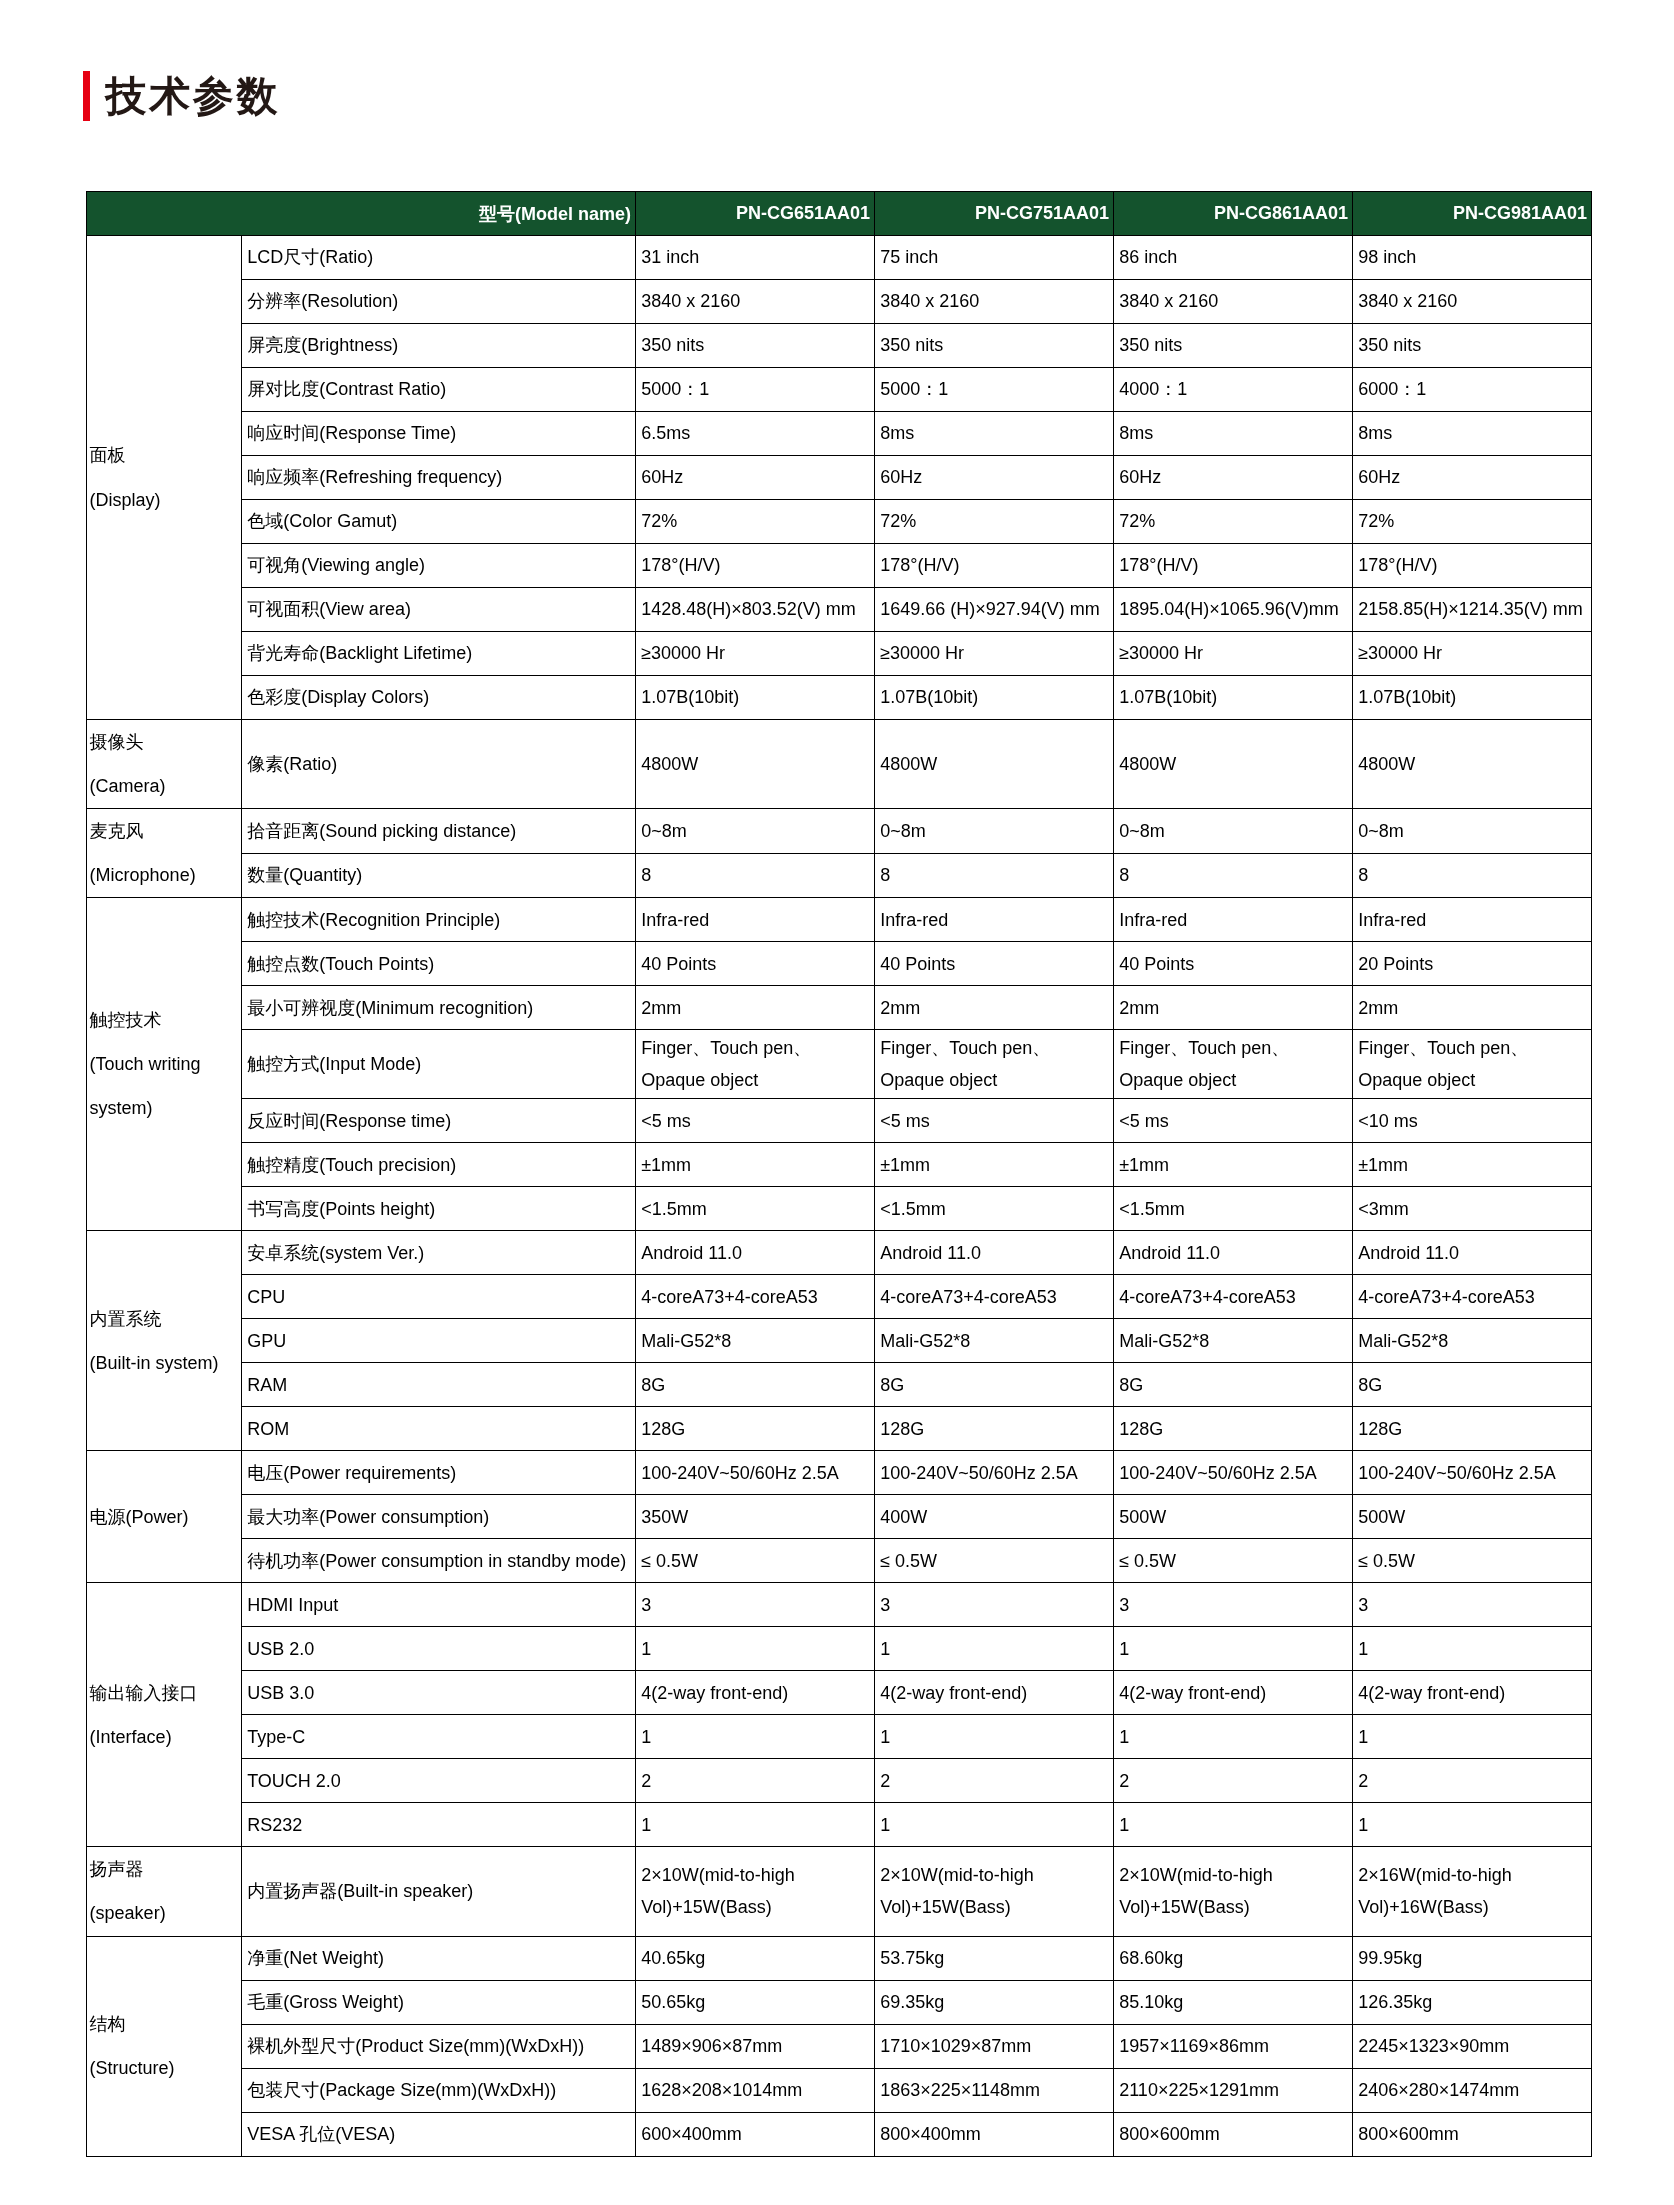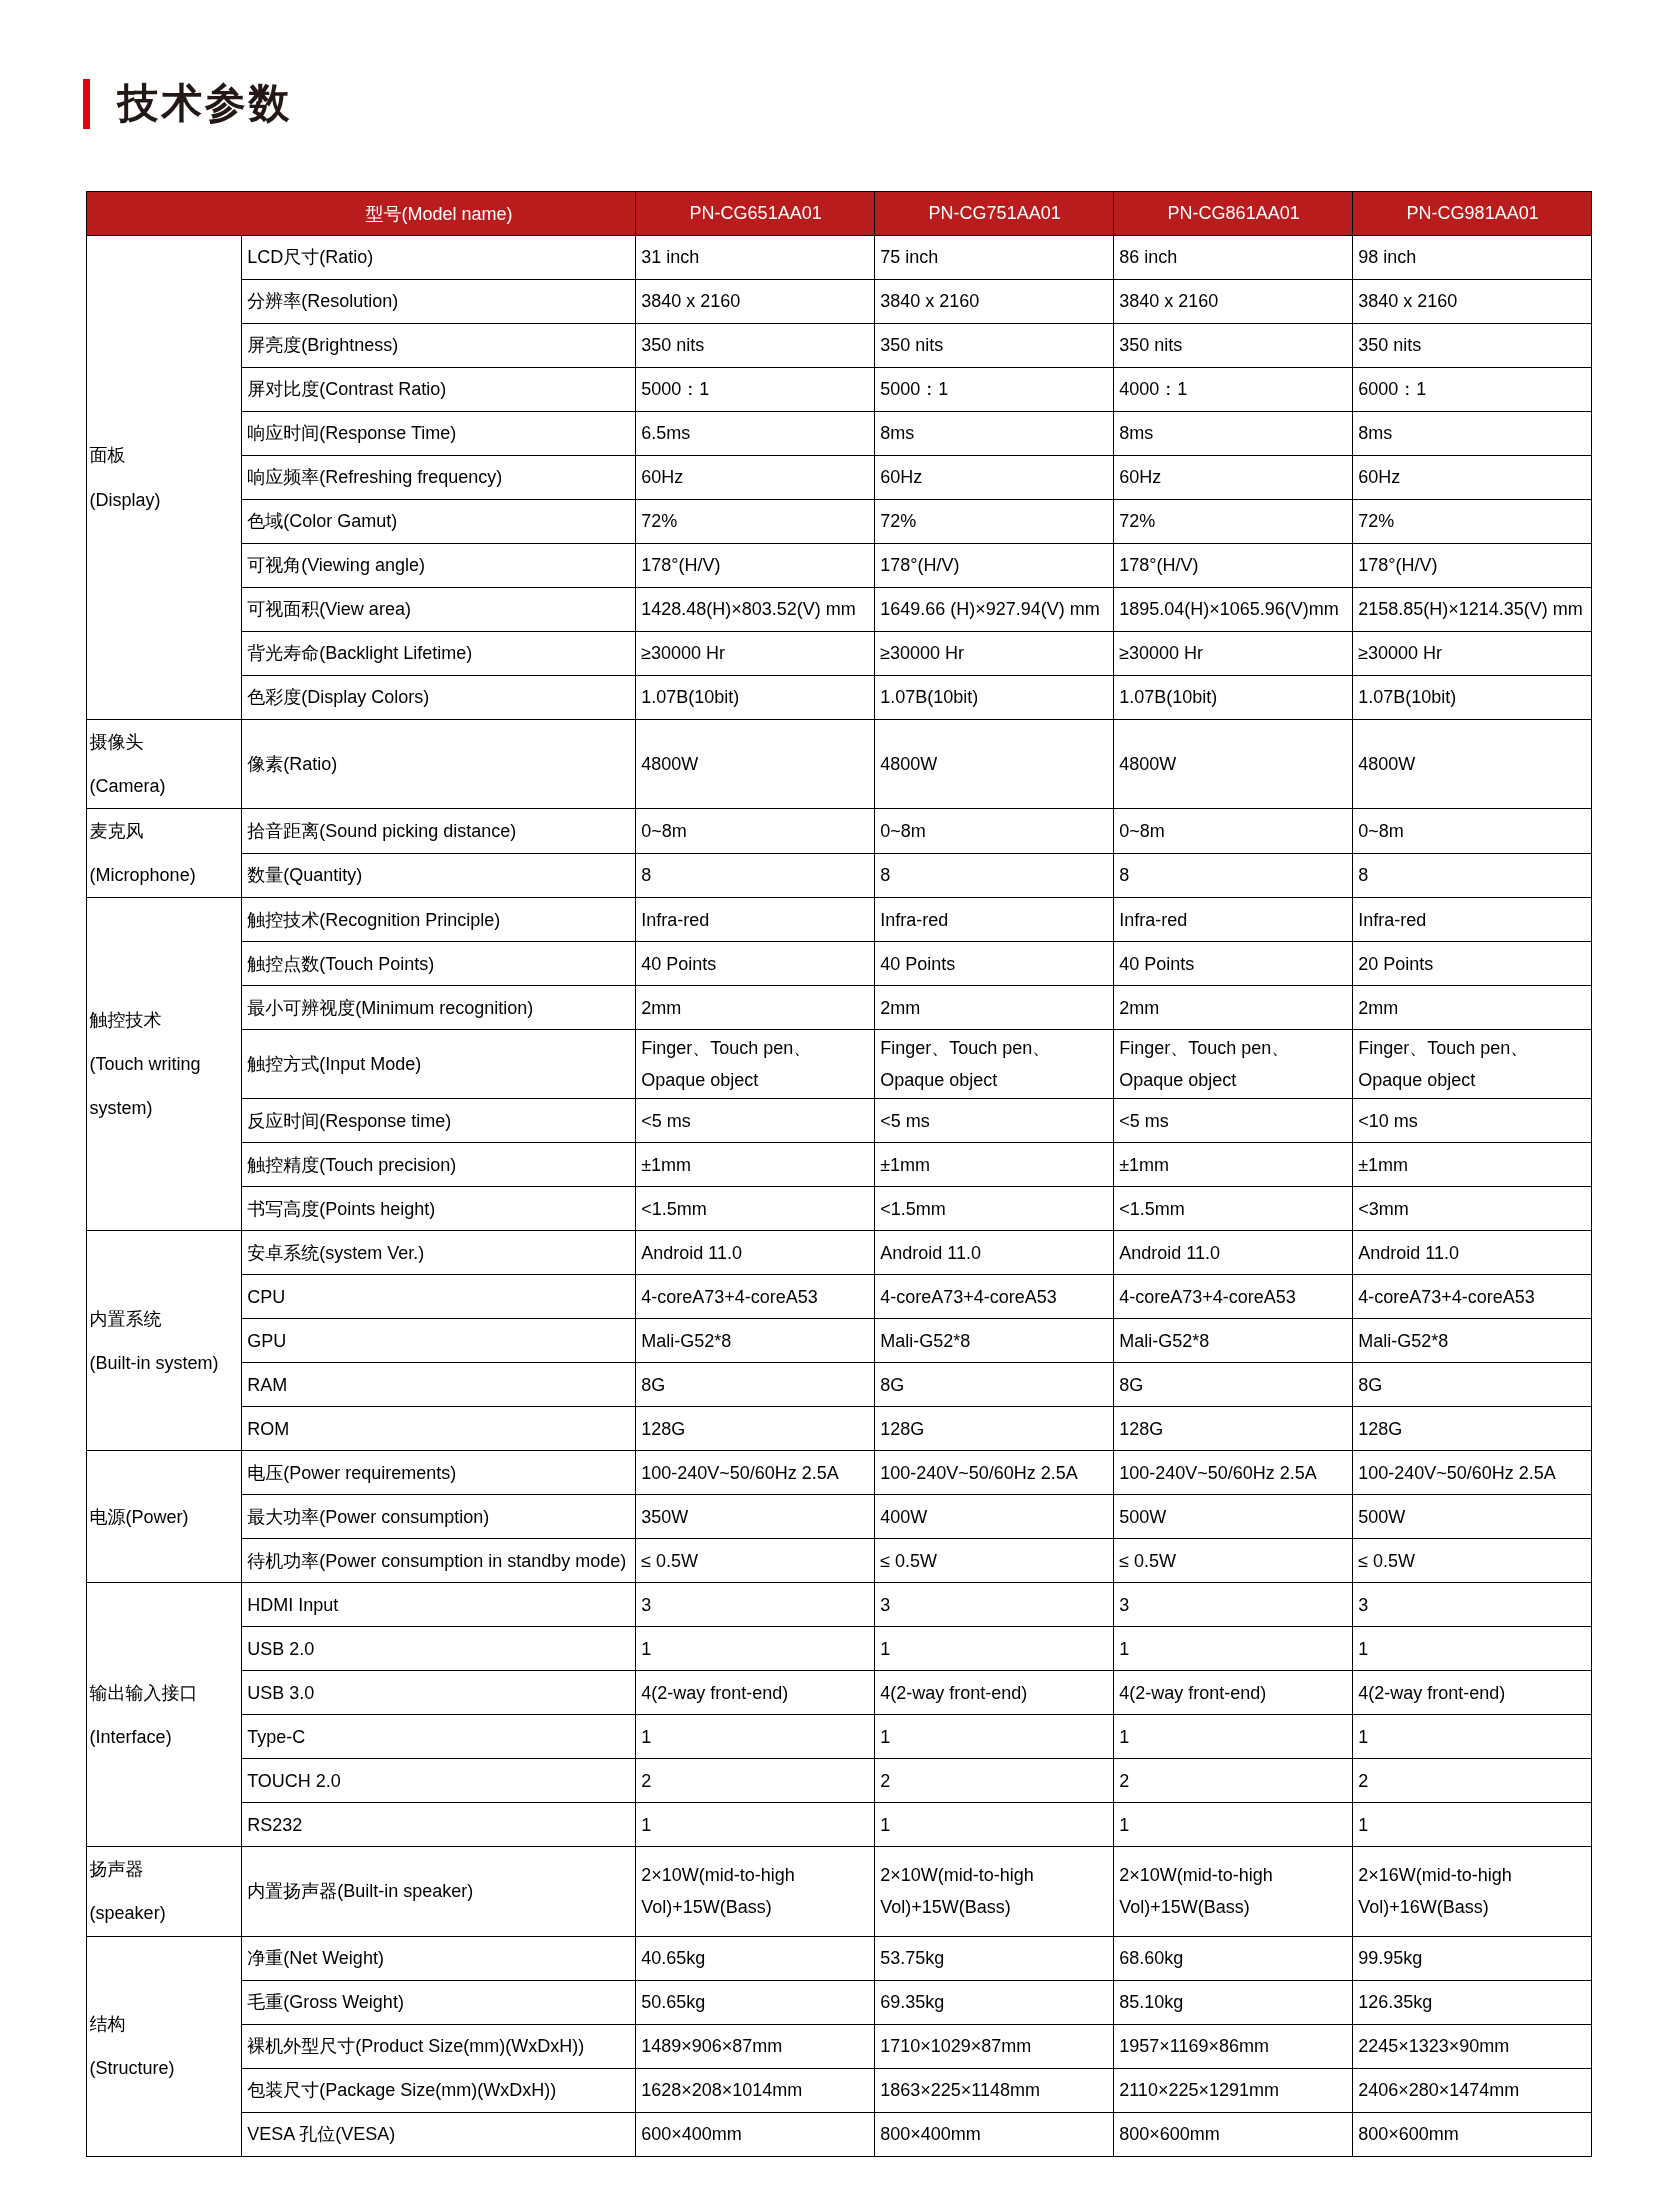--- a/index.html
+++ b/index.html
@@ -21,21 +21,21 @@
     align-items: center;
   }
   .accent-bar {
     width: 7.1px;
     height: 50px;
     background: #e60012;
     margin-right: 15.5px;
     flex: 0 0 auto;
   }
   .page-title {
-    margin: 12px;
+    margin: 0;
     font-size: 41px;
     font-weight: 600;
     letter-spacing: 2.6px;
     color: #231815;
     line-height: 1;
   }
 
   
   .spec-table {
     position: absolute;
@@ -48,24 +48,24 @@
     font-size: 18px;
   }
   .spec-table th, .spec-table td {
     border-style: solid;
     border-color: #000;
     border-width: 1.9px 1.3px;
     vertical-align: middle;
     overflow: hidden;
   }
   .spec-table thead th {
-    background: #b91c1c;
+    background: #14532d;
     color: #ffffff;
-    font-weight: 400;
-    text-align: center;
+    font-weight: 700;
+    text-align: right;
     height: 43px;
     padding: 0 3.9px 0 5.2px;
     border-color: #000;
   }
   .spec-table thead th.corner {
     padding-left: 160px;
   }
   .spec-table tbody tr { height: 44px; }
   .spec-table tbody tr.tall { height: 69px; }
   .param-cell, .value-cell {

